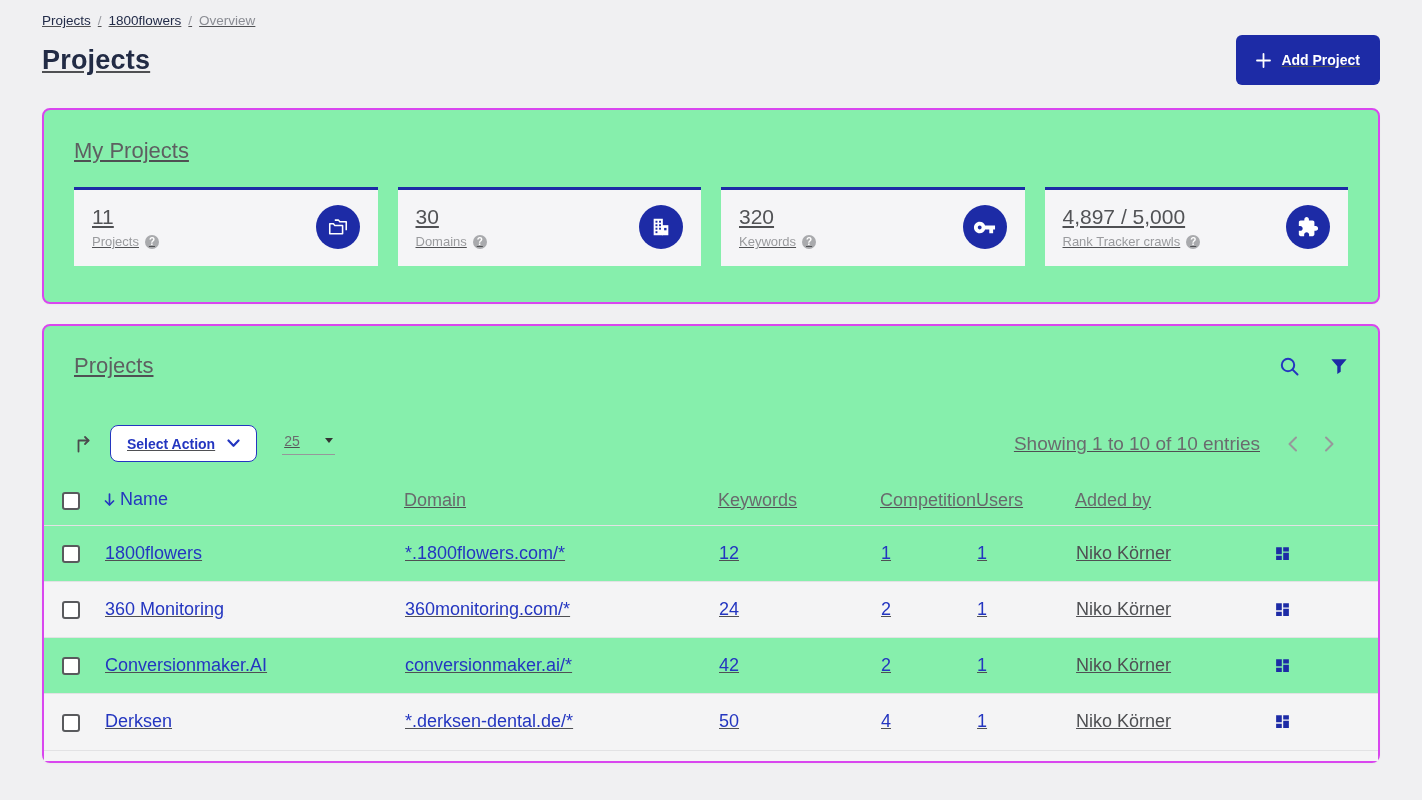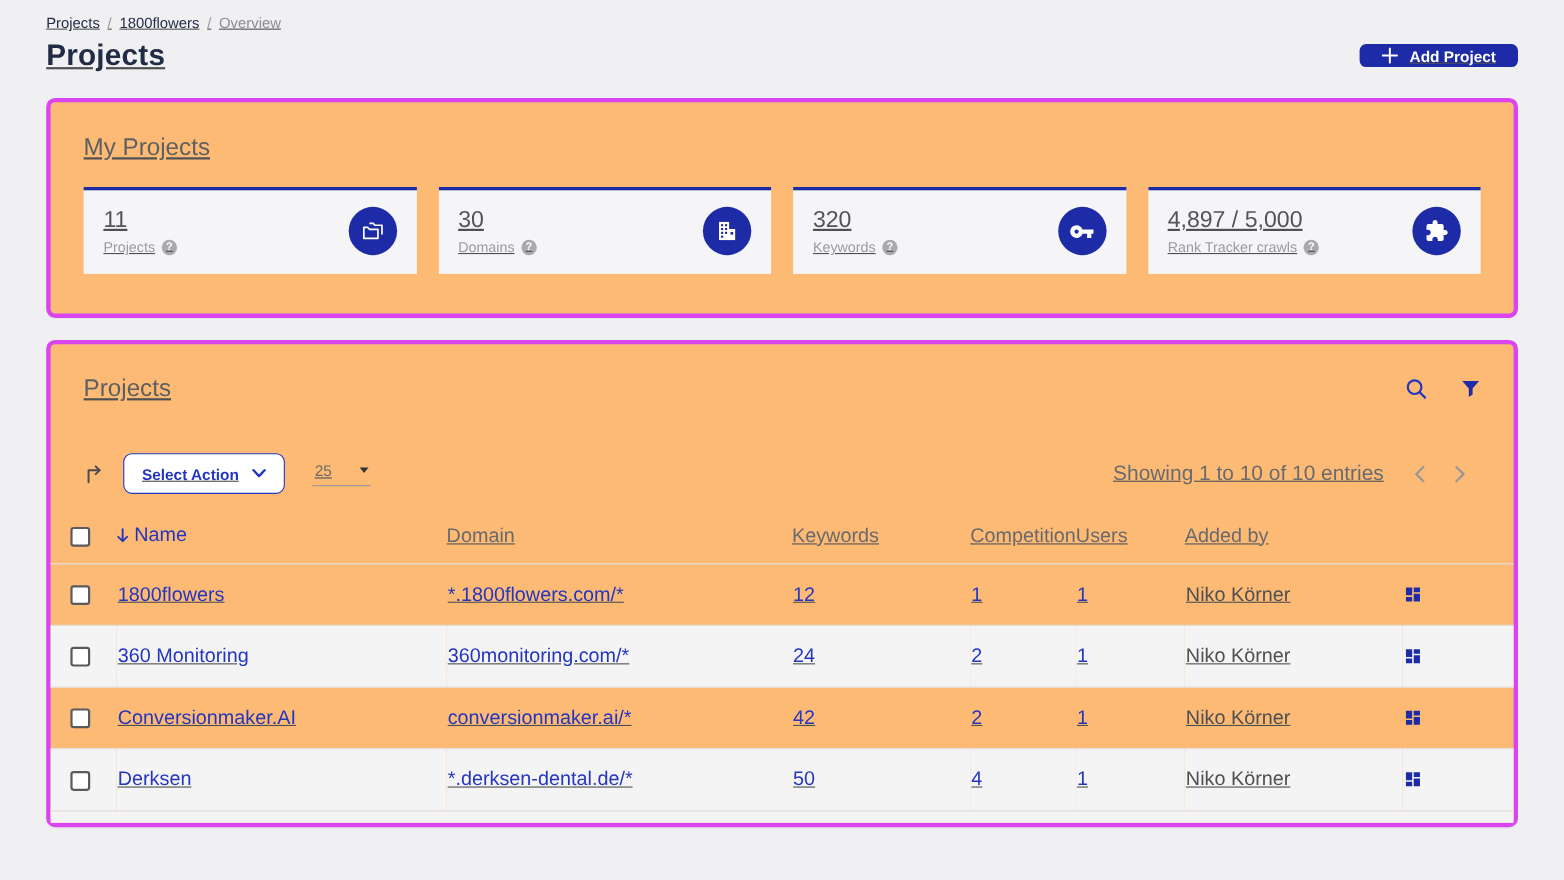--- a/index.html
+++ b/index.html
@@ -16,27 +16,27 @@
   .topbar { padding-top: 13px; }
   .breadcrumb { font-size: 13.5px; color: #222b45; display: flex; gap: 7px; align-items: center; }
   .breadcrumb .crumb { color: #232c49; }
   .breadcrumb .crumb.current { color: #8b8d94; }
   .breadcrumb .sep { color: #9a9ca3; }
   .title-row { display: flex; justify-content: space-between; align-items: center; margin-top: 7px; }
   .page-title { font-size: 27px; font-weight: 700; color: #222b45; margin: 0; letter-spacing: 0.2px; }
   .add-project-btn {
     background: #1d2ba6; color: #fff; border: none; border-radius: 6px;
     font-size: 14px; font-family: inherit; font-weight: 600;
-    padding: 0 20px; height: 21px; display: flex; align-items: center; gap: 10px;
+    padding: 0 20px; height: 50px; display: flex; align-items: center; gap: 10px;
     cursor: pointer;
   }
 
   
   .card {
-    background: #fdba74; border: 4px solid #d946ef; border-radius: 8px;
+    background: #86efac; border: 2px solid #d946ef; border-radius: 8px;
     box-shadow: 0 1px 2px rgba(0,0,0,0.03);
   }
   .card-heading { font-size: 22px; font-weight: 400; color: #5e5f61; margin: 0; }
 
   
   .my-projects { margin-top: 23px; padding: 28px 30px 36px; }
   .tiles { display: grid; grid-template-columns: repeat(4, 1fr); gap: 20px; margin-top: 23px; }
   .tile {
     background: #f5f5f7; border-top: 3px solid #1d2ba6;
     padding: 15px 18px 17px; display: flex; justify-content: space-between; align-items: center;

